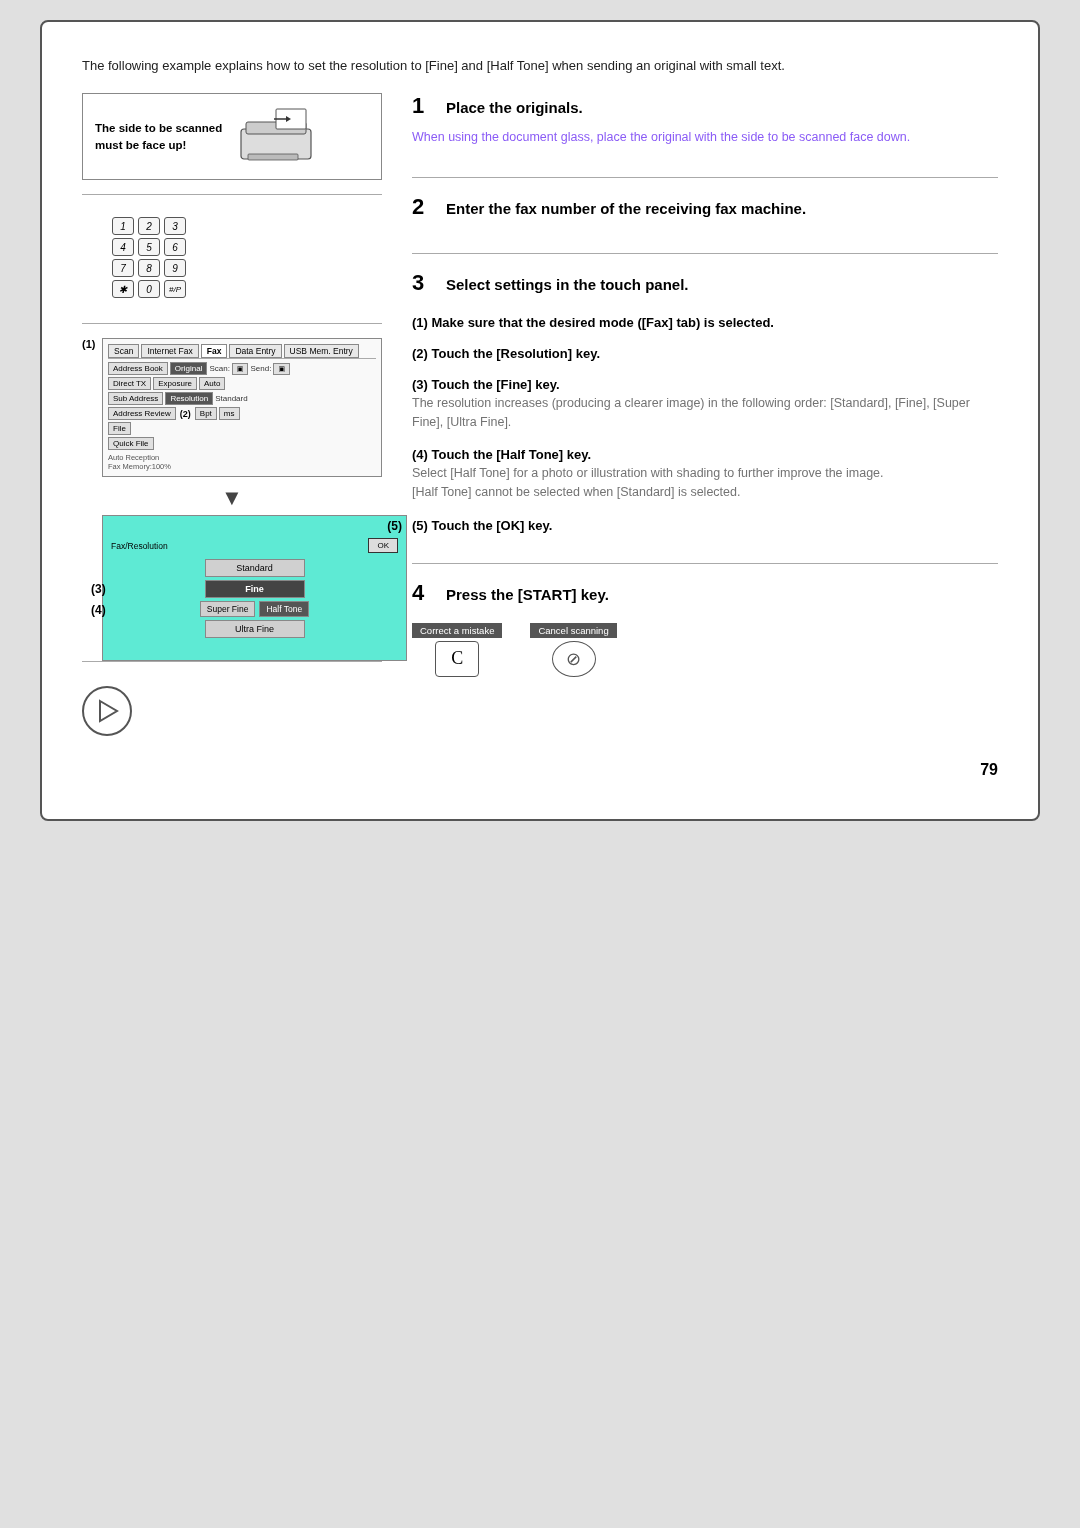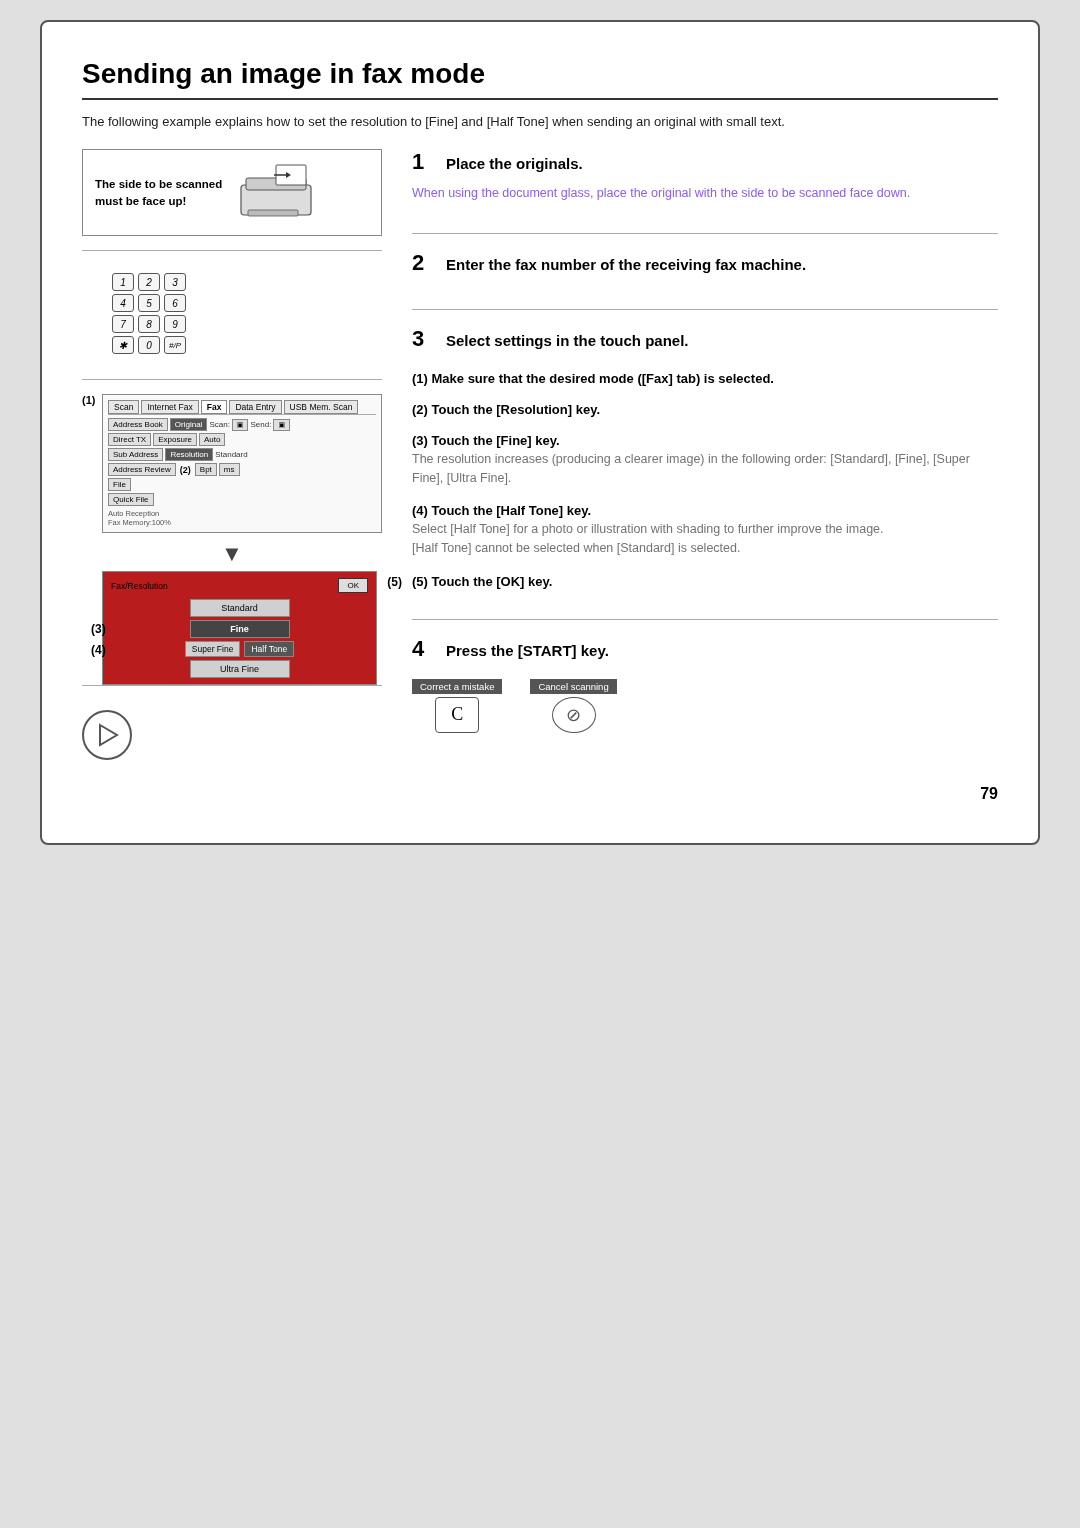--- a/index.html
+++ b/index.html
@@ -170,23 +170,23 @@
     
     .arrow-down {
       text-align: center;
       font-size: 22px;
       color: #444;
       margin: 4px 0;
     }
     
     .res-panel {
       border: 1px solid #888;
-      background: #b91c1c;
-      padding: 6px 8px;
-      width: 275px;
+      background: #5eead4;
+      padding: 22px 8px;
+      width: 305px;
       position: relative;
     }
     .res-panel-header {
       display: flex;
       justify-content: space-between;
       align-items: center;
       margin-bottom: 6px;
       font-size: 8.5px;
     }
     .res-ok-btn {
@@ -291,21 +291,20 @@
     .left-section:first-child {
       border-top: none;
       padding-top: 0;
     }
   </style>
 </head>
 <body>
 
 <div class="page">
 
-  <div class="page-title">Sending an image in fax mode</div>
   <div class="intro-text">The following example explains how to set the resolution to [Fine] and [Half Tone] when sending an original with small text.</div>
 
   <div class="content-area">
 
     <div class="left-col">
 
       <div class="left-section">
         <div class="scanner-box">
           <div class="scanner-label">
             <span>The side to be scanned</span><br>
@@ -356,21 +355,21 @@
 
       <div class="left-section" style="padding-top:14px;">
         <div style="position:relative;">
           <span style="font-size:11px; font-weight:bold; position:absolute; left:0; top:0;">(1)</span>
           <div class="panel-box" style="margin-left:20px;">
             <div class="panel-tabs">
               <div class="panel-tab">Scan</div>
               <div class="panel-tab">Internet Fax</div>
               <div class="panel-tab active">Fax</div>
               <div class="panel-tab">Data Entry</div>
-              <div class="panel-tab">USB Mem. Scan</div>
+              <div class="panel-tab">USB Mem. Entry</div>
             </div>
             <div class="panel-row">
               <div class="panel-btn">Address Book</div>
               <div class="panel-btn dark">Original</div>
               <div class="panel-label">Scan:</div>
               <div class="panel-btn" style="font-size:7px;">▣</div>
               <div class="panel-label">Send:</div>
               <div class="panel-btn" style="font-size:7px;">▣</div>
             </div>
             <div class="panel-row">

